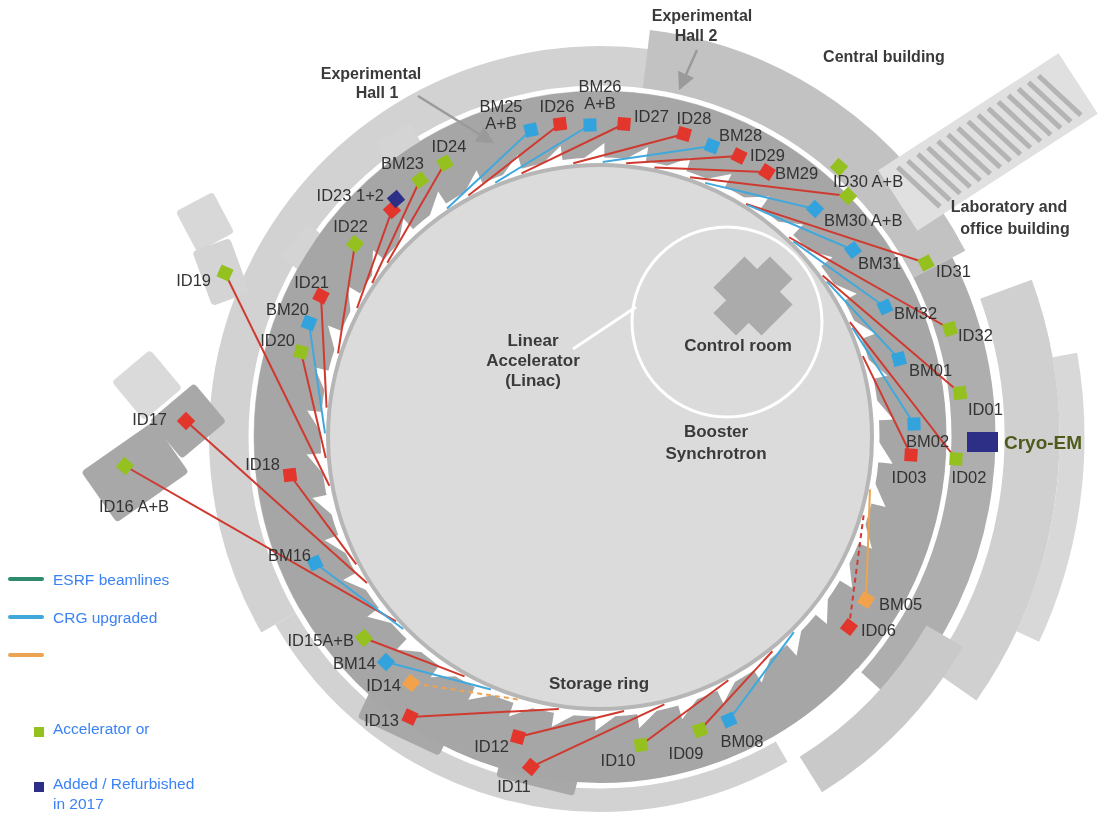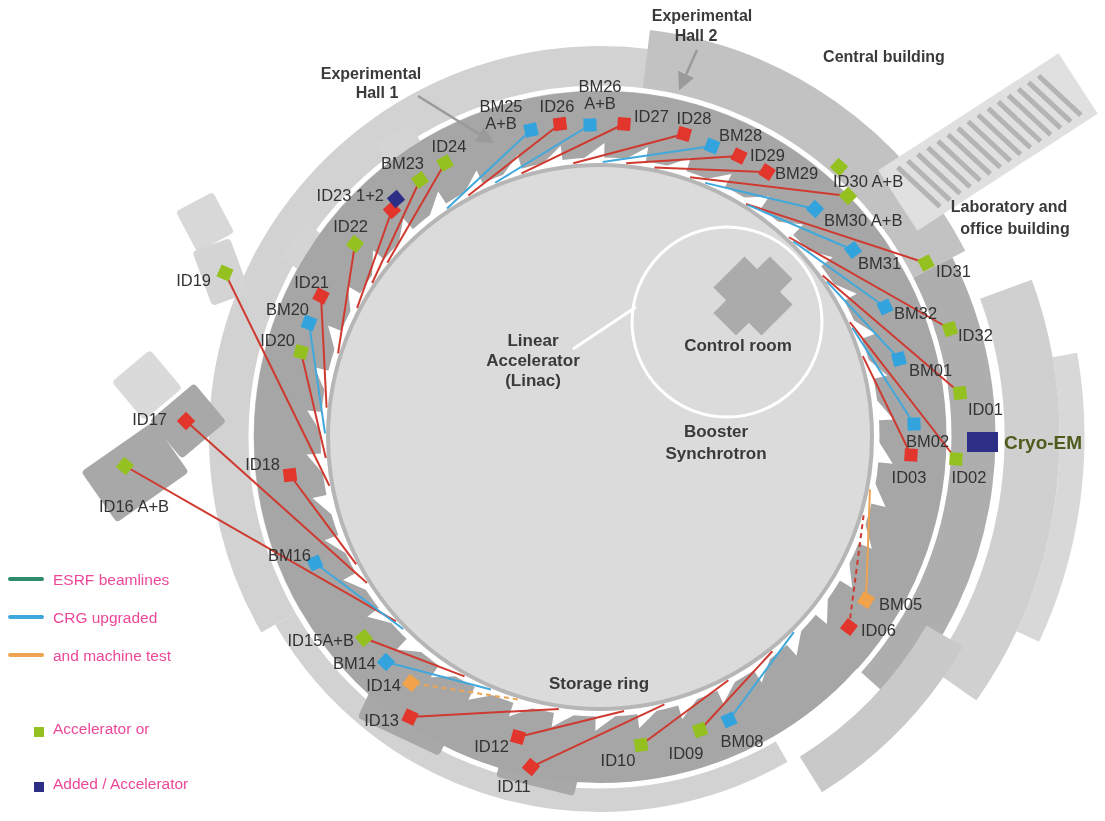--- a/index.html
+++ b/index.html
@@ -3,21 +3,21 @@
 <meta charset="utf-8">
 <style>
   html,body{margin:0;padding:0;background:#fff;}
   .stage{position:relative;width:1105px;height:821px;background:#fff;
          font-family:"Liberation Sans",sans-serif;overflow:hidden;}
   svg{position:absolute;left:0;top:0;}
   .legend{position:absolute;left:0;top:0;width:260px;}
   .legend-item{position:absolute;left:8px;width:230px;}
   .legend-swatch-line{position:absolute;left:0px;width:36px;height:4px;border-radius:2px;}
   .legend-swatch-square{position:absolute;left:26px;width:10px;height:10px;}
-  .legend-label{position:absolute;left:45px;width:185px;font-size:15.5px;line-height:20px;color:#ec4899;}
+  .legend-label{position:absolute;left:45px;width:185px;font-size:15.5px;line-height:20px;color:#3b82f6;}
   .legend-label span{display:block;}
 </style>
 </head>
 <body>
 
 <div class="stage">
   <svg id="map-svg" width="1105" height="821" viewBox="0 0 1105 821">
       <defs>
         <marker id="arw" markerWidth="9" markerHeight="9" refX="6" refY="3.5" orient="auto">
   <path d="M0,0 L7,3.5 L0,7 Z" fill="#9a9a9a"></path>
@@ -268,29 +268,29 @@
     </div>
     <div class="legend-item" style="top: 608px;">
       <div class="legend-swatch-line" style="background: rgb(65, 168, 220); top: 7px;"></div>
       <div class="legend-label">
         <span>CRG upgraded</span>
       </div>
     </div>
     <div class="legend-item" style="top: 646px;">
       <div class="legend-swatch-line" style="background: rgb(237, 164, 82); top: 7px;"></div>
       <div class="legend-label">
-        <span>and machine test</span>
       </div>
     </div>
     <div class="legend-item" style="top: 719px;">
       <div class="legend-swatch-square" style="background: rgb(148, 193, 31); top: 8px;"></div>
       <div class="legend-label">
         <span>Accelerator or</span>
       </div>
     </div>
     <div class="legend-item" style="top: 774px;">
       <div class="legend-swatch-square" style="background: rgb(45, 47, 134); top: 8px;"></div>
       <div class="legend-label">
-        <span>Added / Accelerator</span>
+        <span>Added / Refurbished</span>
+        <span>in 2017</span>
       </div>
     </div>
   </div>
 </div>
 
 </body></html>

